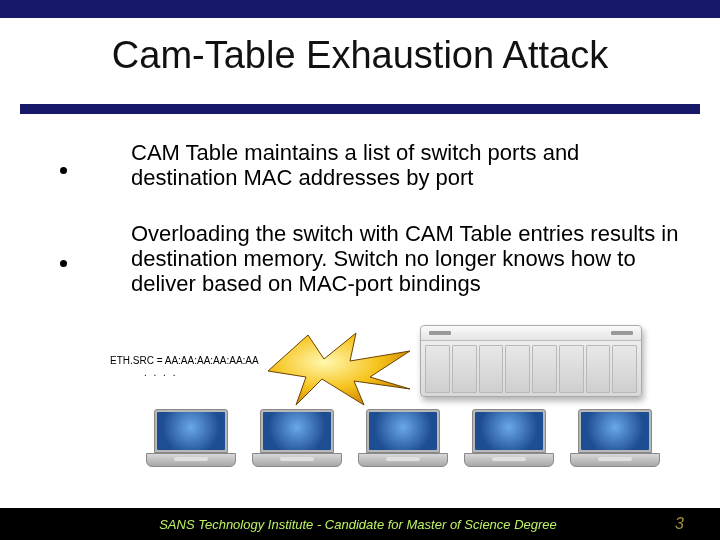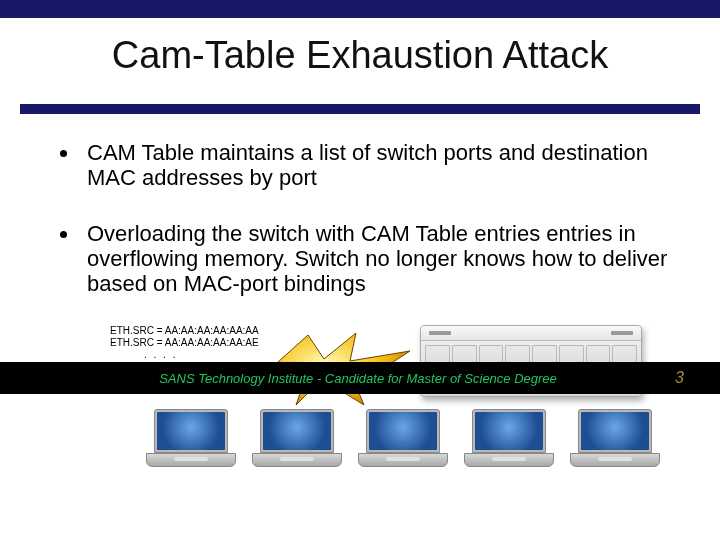--- a/index.html
+++ b/index.html
@@ -7,21 +7,21 @@
     padding: 0;
     width: 720px;
     height: 540px;
     background: #fff;
     font-family: "Trebuchet MS", Verdana, Arial, sans-serif;
     overflow: hidden;
   }
   .slide {
     position: relative;
     width: 720px;
-    height: 394px;
+    height: 540px;
     box-sizing: border-box;
   }
   .top-bar {
     position: absolute;
     top: 0; left: 0; right: 0;
     height: 18px;
     background: #18186a;
   }
   .title {
     position: absolute;
@@ -41,25 +41,26 @@
     background: #18186a;
   }
   .bullets {
     position: absolute;
     top: 140px;
     left: 60px;
     right: 40px;
   }
   .bullet {
     display: flex;
-    align-items: flex-start;
+    align-items: center;
     margin-bottom: 30px;
     font-size: 22px;
     line-height: 1.15;
     color: #000;
+    gap: 44px;
   }
   .dot {
     flex: 0 0 auto;
     width: 7px;
     height: 7px;
     border-radius: 50%;
     background: #000;
     margin-top: 10px;
     margin-right: 20px;
   }
@@ -74,21 +75,21 @@
   }
   .eth-list {
     position: absolute;
     top: 0;
     left: 0;
     font-family: "Arial Narrow", Arial, sans-serif;
     font-size: 10px;
     line-height: 1.2;
     color: #000;
   }
-  .eth-line { white-space: nowrap; }
+  .eth-line { white-space: nowrap; margin-top: 30px; }
   .eth-dots { margin-left: 34px; letter-spacing: 2px; }
 
   .bolt {
     position: absolute;
     top: 6px;
     left: 150px;
     width: 160px;
     height: 76px;
   }
 
@@ -196,21 +197,21 @@
     left: 0; right: 0;
     height: 32px;
     background: #000;
     display: flex;
     align-items: center;
   }
   .footer-text {
     position: absolute;
     left: 0; right: 4px;
     text-align: center;
-    color: #22c55e;
+    color: #bef264;
     font-size: 13px;
     font-style: italic;
   }
   .footer-num {
     position: absolute;
     right: 36px;
     color: #a38f3a;
     font-size: 16px;
     font-style: italic;
   }
@@ -225,28 +226,27 @@
 
   <div class="mid-bar"></div>
 
   <div class="bullets">
     <div class="bullet">
       <div class="dot"></div>
       <div class="btext">CAM Table maintains a list of switch ports and destination MAC addresses by port</div>
     </div>
     <div class="bullet">
       <div class="dot"></div>
-      <div class="btext">Overloading the switch with CAM Table entries entries in overflowing memory. Switch no longer knows how to deliver based on MAC-port bindings</div>
+      <div class="btext">Overloading the switch with CAM Table entries results in destination memory. Switch no longer knows how to deliver based on MAC-port bindings</div>
     </div>
   </div>
 
   <div class="diagram">
     <div class="eth-list">
       <div class="eth-line">ETH.SRC = AA:AA:AA:AA:AA:AA</div>
-      <div class="eth-line">ETH.SRC = AA:AA:AA:AA:AA:AE</div>
       <div class="eth-dots">. . . .</div>
     </div>
 
     <svg class="bolt" viewBox="0 0 160 76">
       <defs>
         <radialGradient id="g1" cx="40%" cy="40%" r="70%">
           <stop offset="0%" stop-color="#fff8b0"></stop>
           <stop offset="55%" stop-color="#f6c21a"></stop>
           <stop offset="100%" stop-color="#c07800"></stop>
         </radialGradient>

